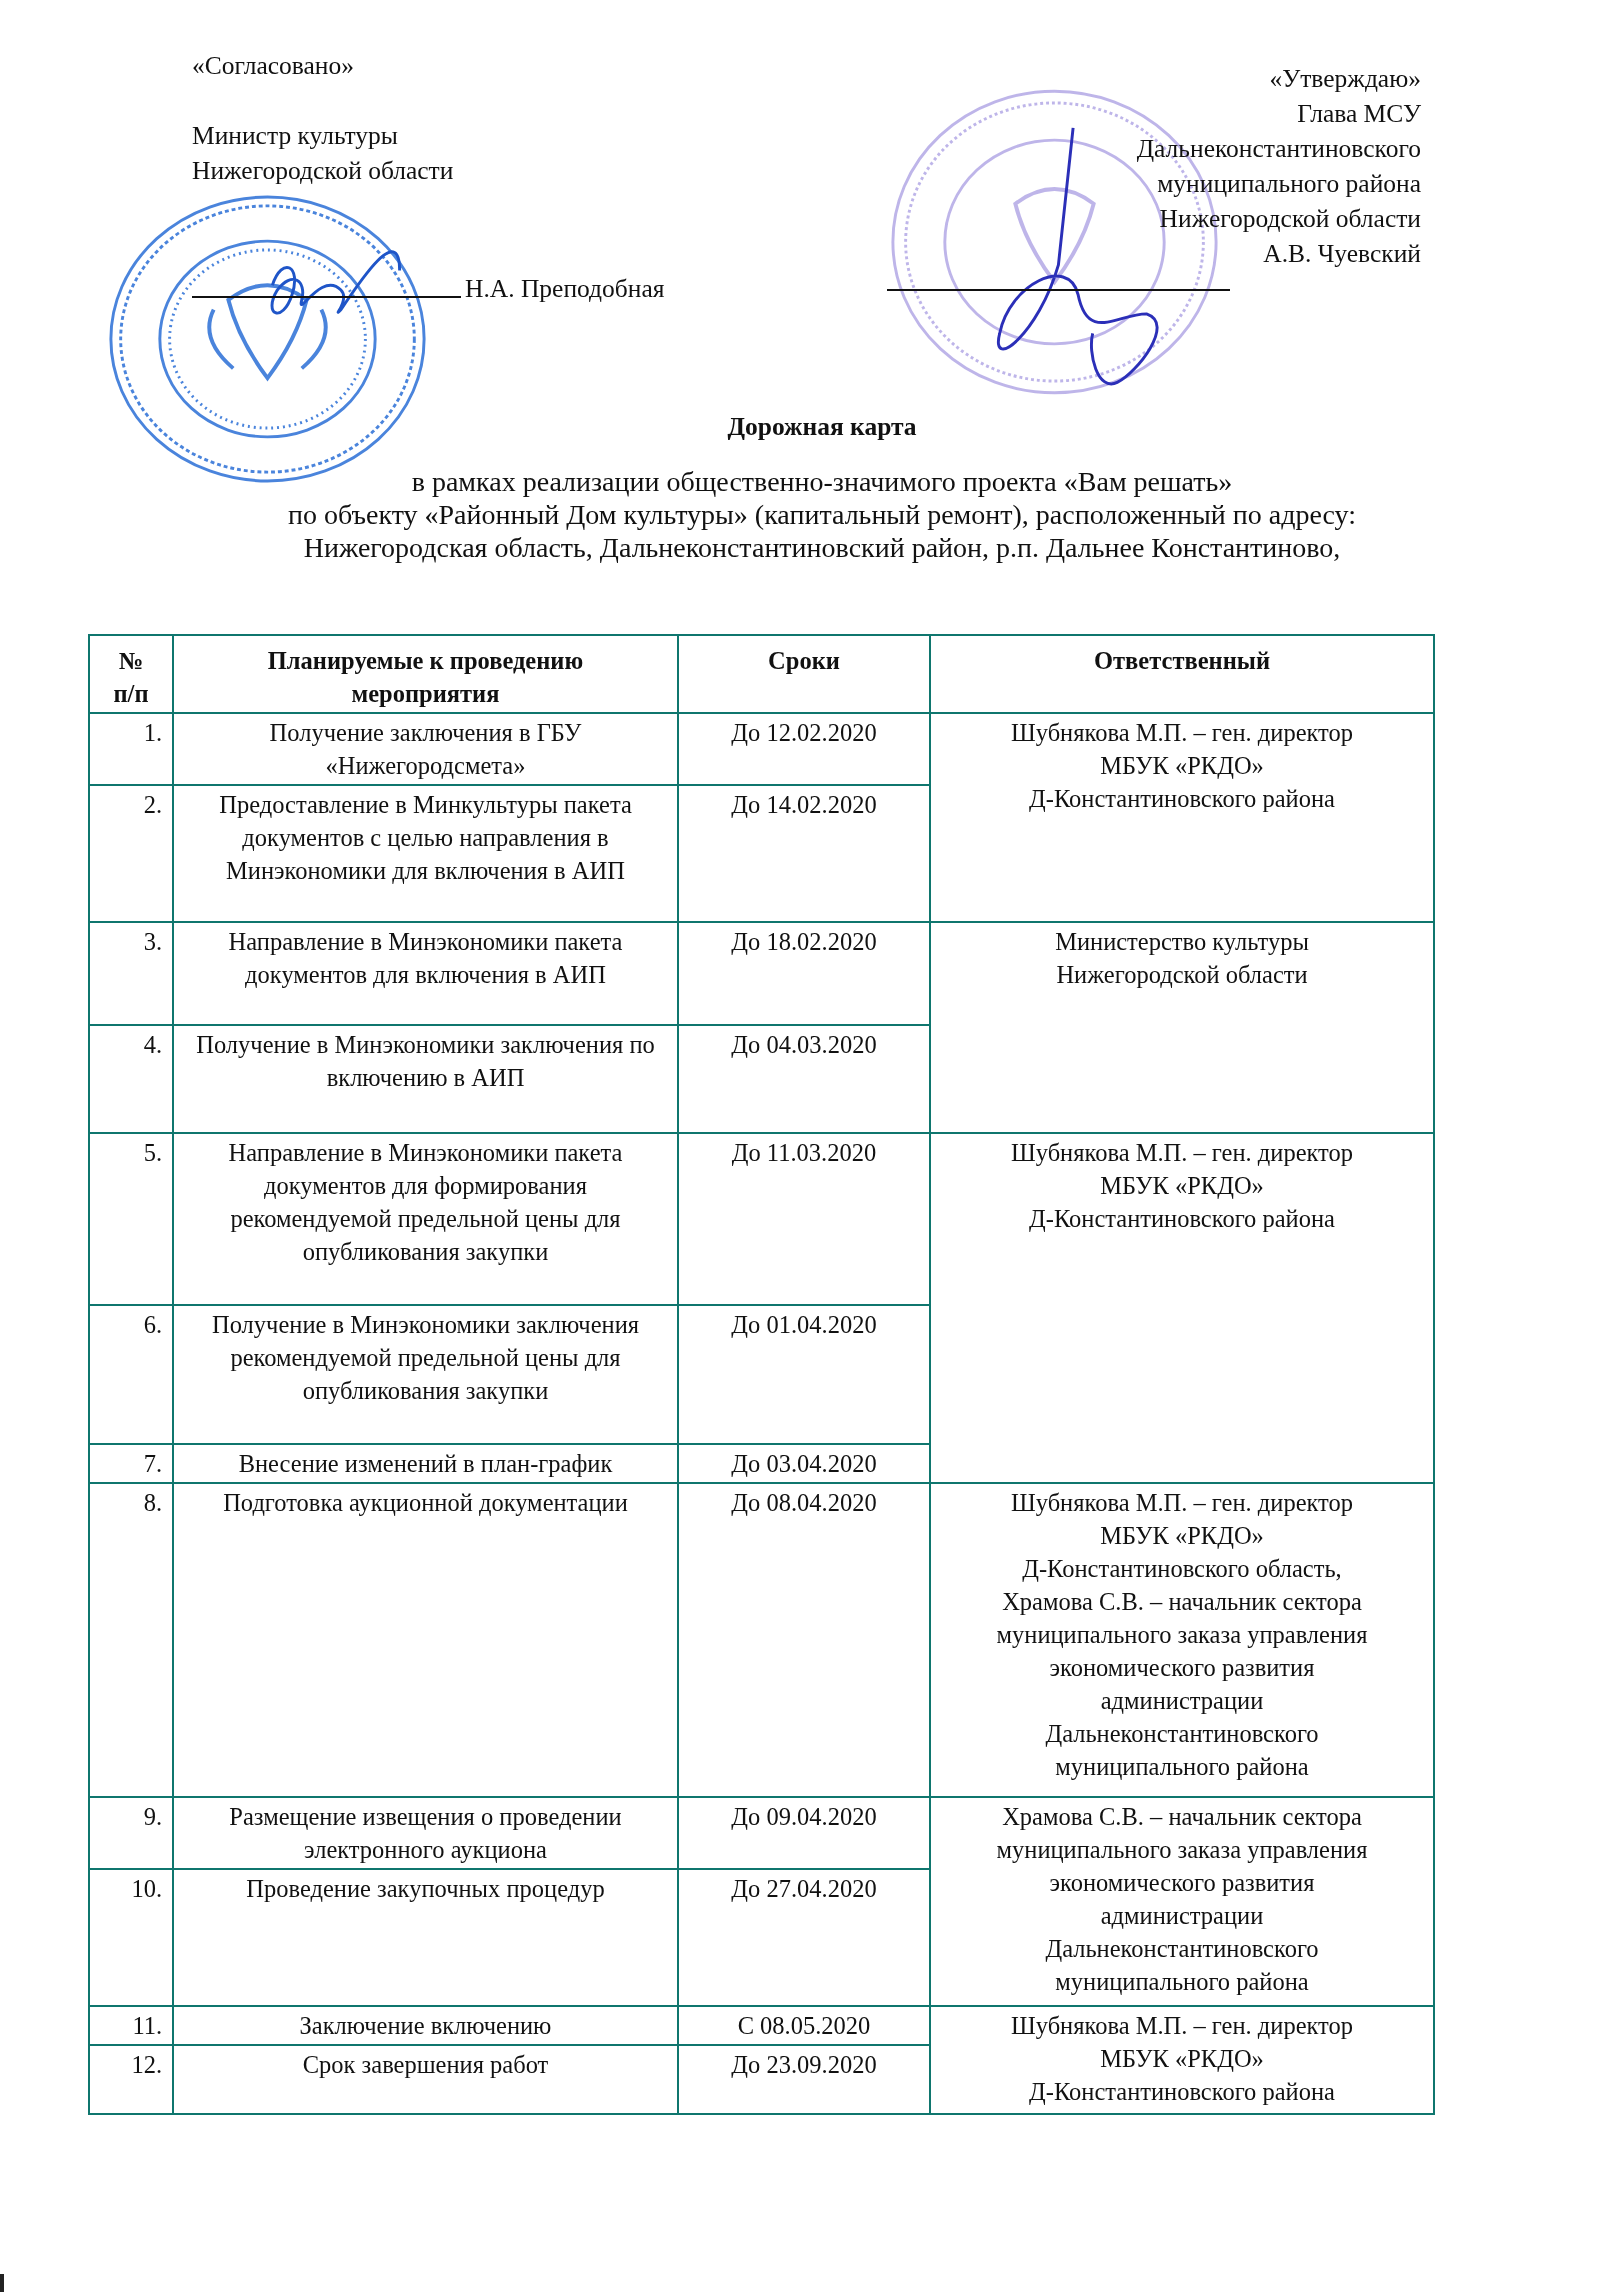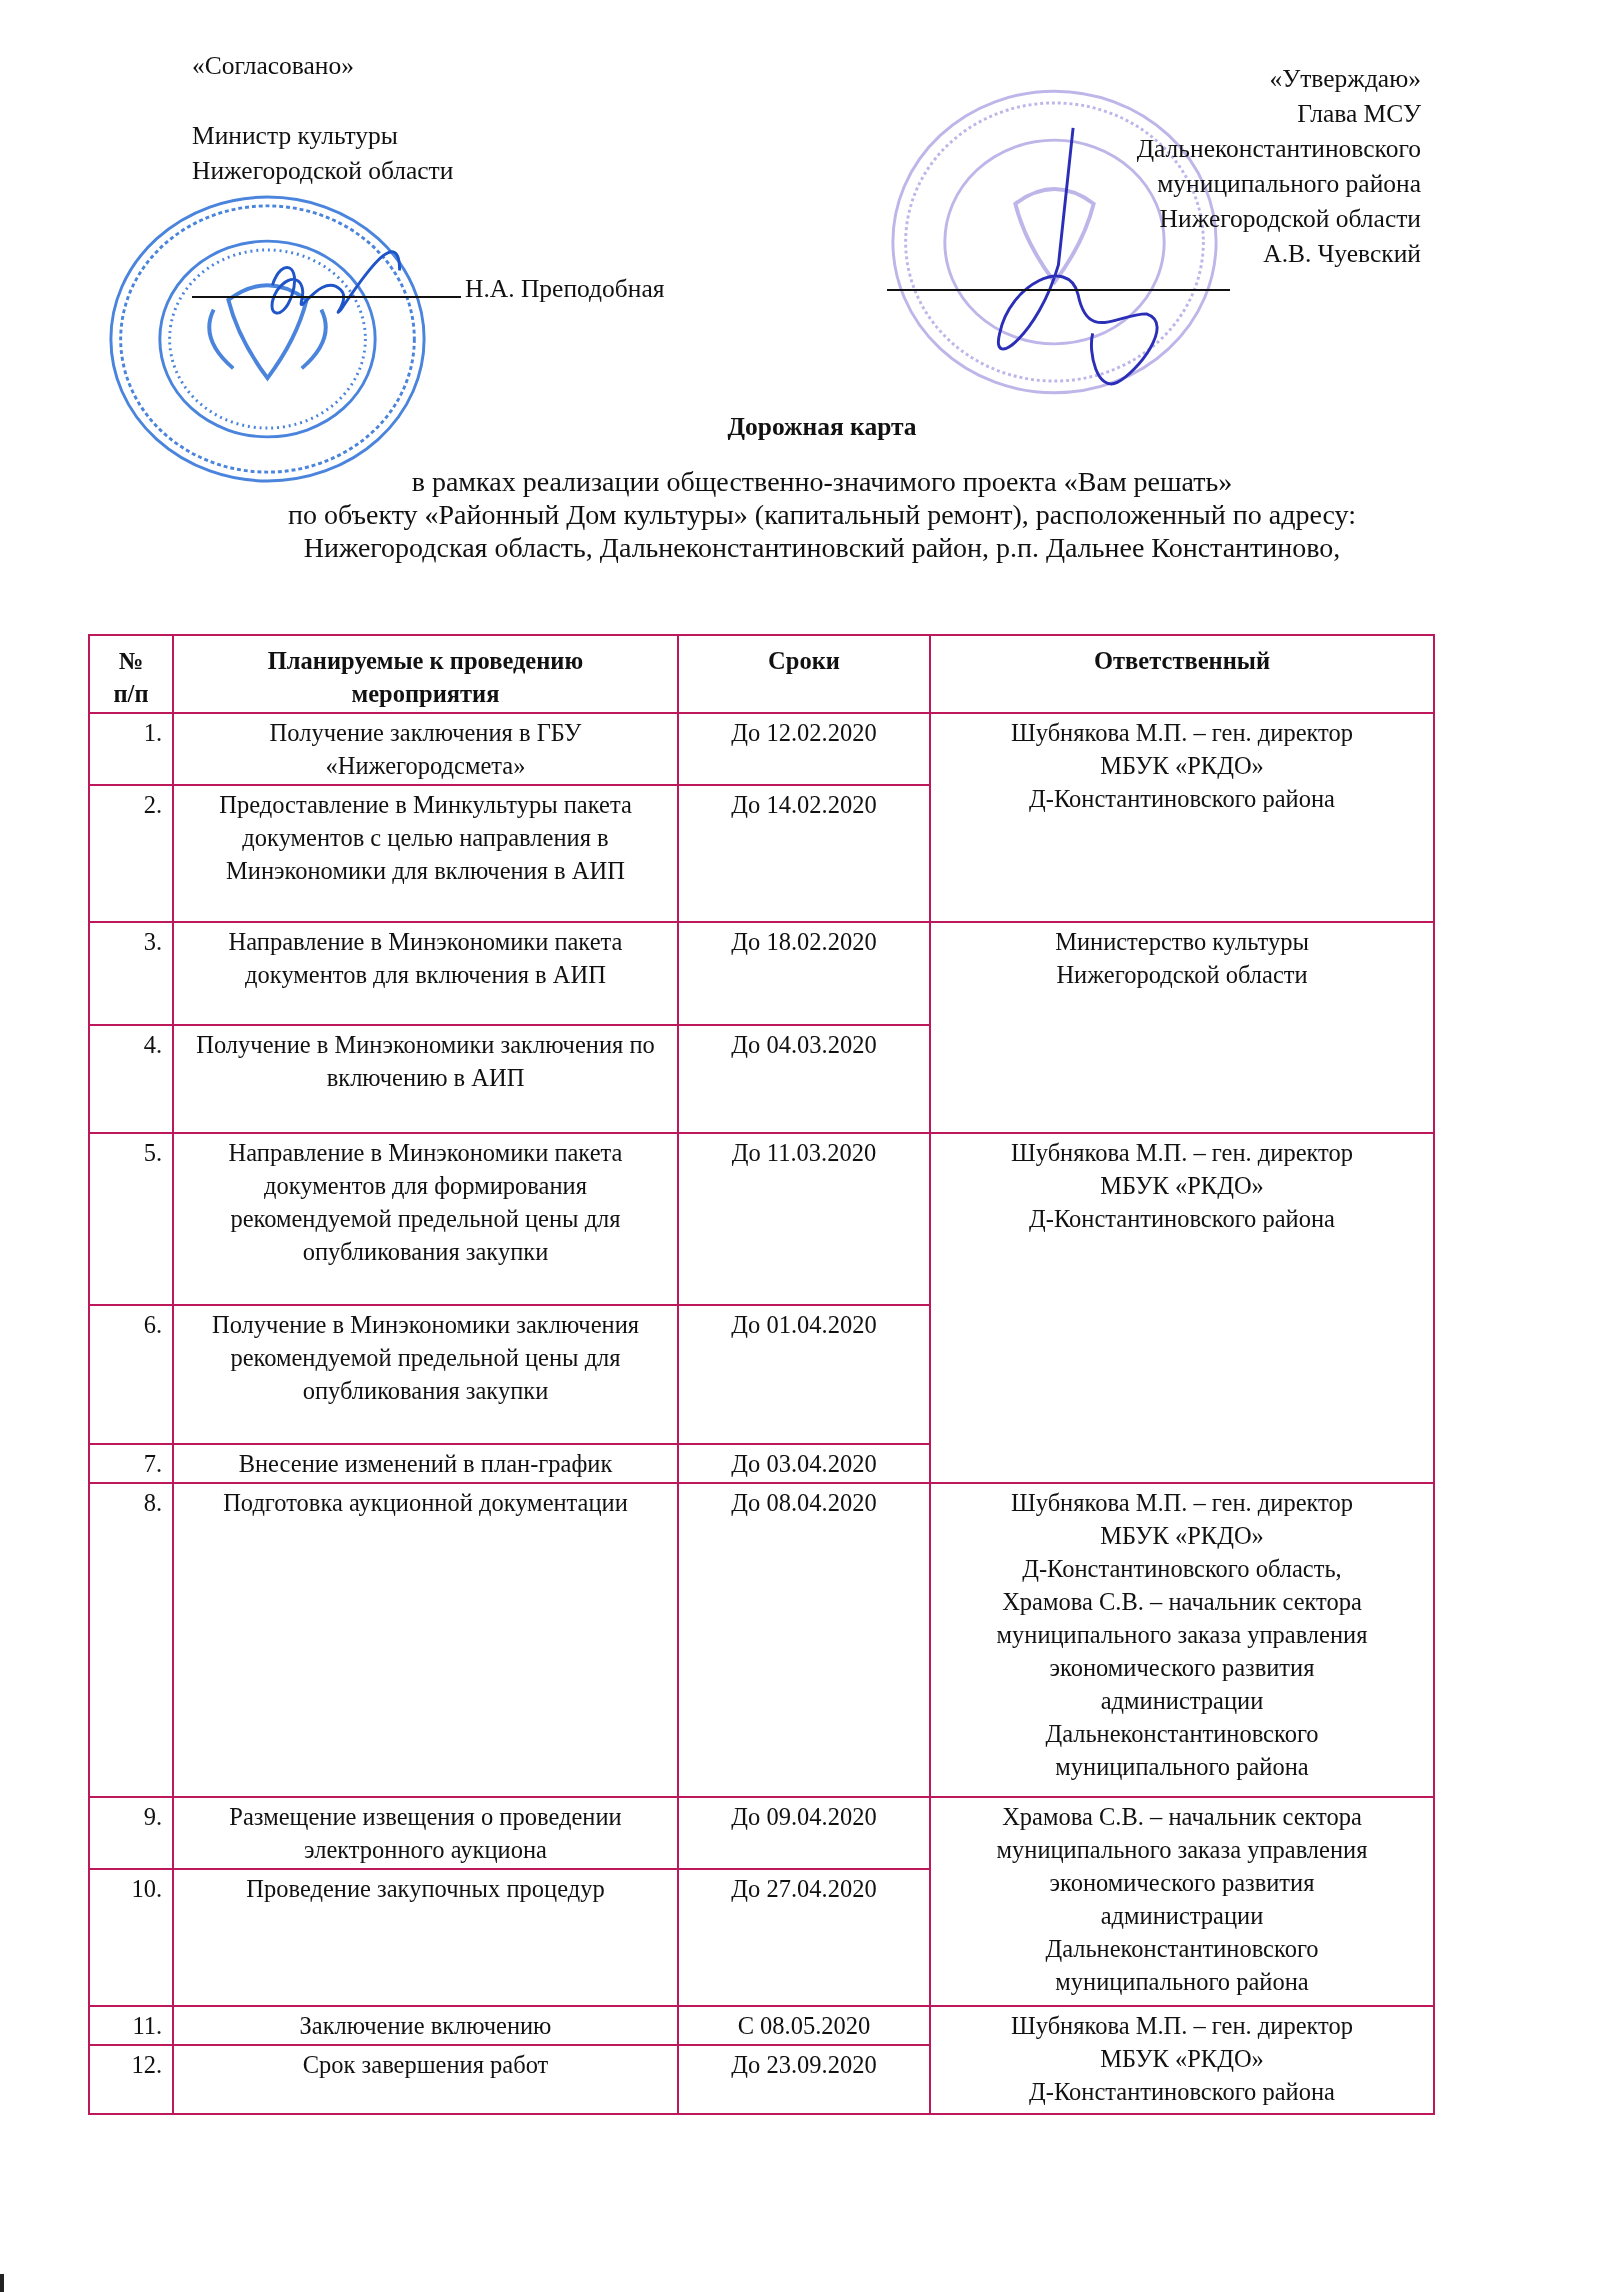--- a/index.html
+++ b/index.html
@@ -26,21 +26,21 @@
     .doc-title { top: 412px; font-size: 25.5px; font-weight: bold; }
     .subtitle { top: 465px; font-size: 28px; line-height: 33px; }
     .subtitle .line { display: block; }
 
     table.roadmap {
       position: absolute; left: 88px; top: 634px; width: 1345px;
       border-collapse: collapse; table-layout: fixed;
       font-size: 24.5px; line-height: 33px;
     }
     table.roadmap th, table.roadmap td {
-      border: 2px solid #be185d; vertical-align: top; text-align: center;
+      border: 2px solid #0f766e; vertical-align: top; text-align: center;
       padding: 2px 19px; word-wrap: break-word;
     }
     table.roadmap th { font-weight: bold; padding-top: 7.8px; }
     table.roadmap td.num { text-align: right; padding-right: 9.8px; }
     col.c-num { width: 84px; }
     col.c-act { width: 505px; }
     col.c-date { width: 252px; }
     col.c-resp { width: 504px; }
     .resp-line { display: block; }
     .footer-mark { position: absolute; left: 0; top: 2274px; width: 3.9px; height: 18.6px; background: #222; }

